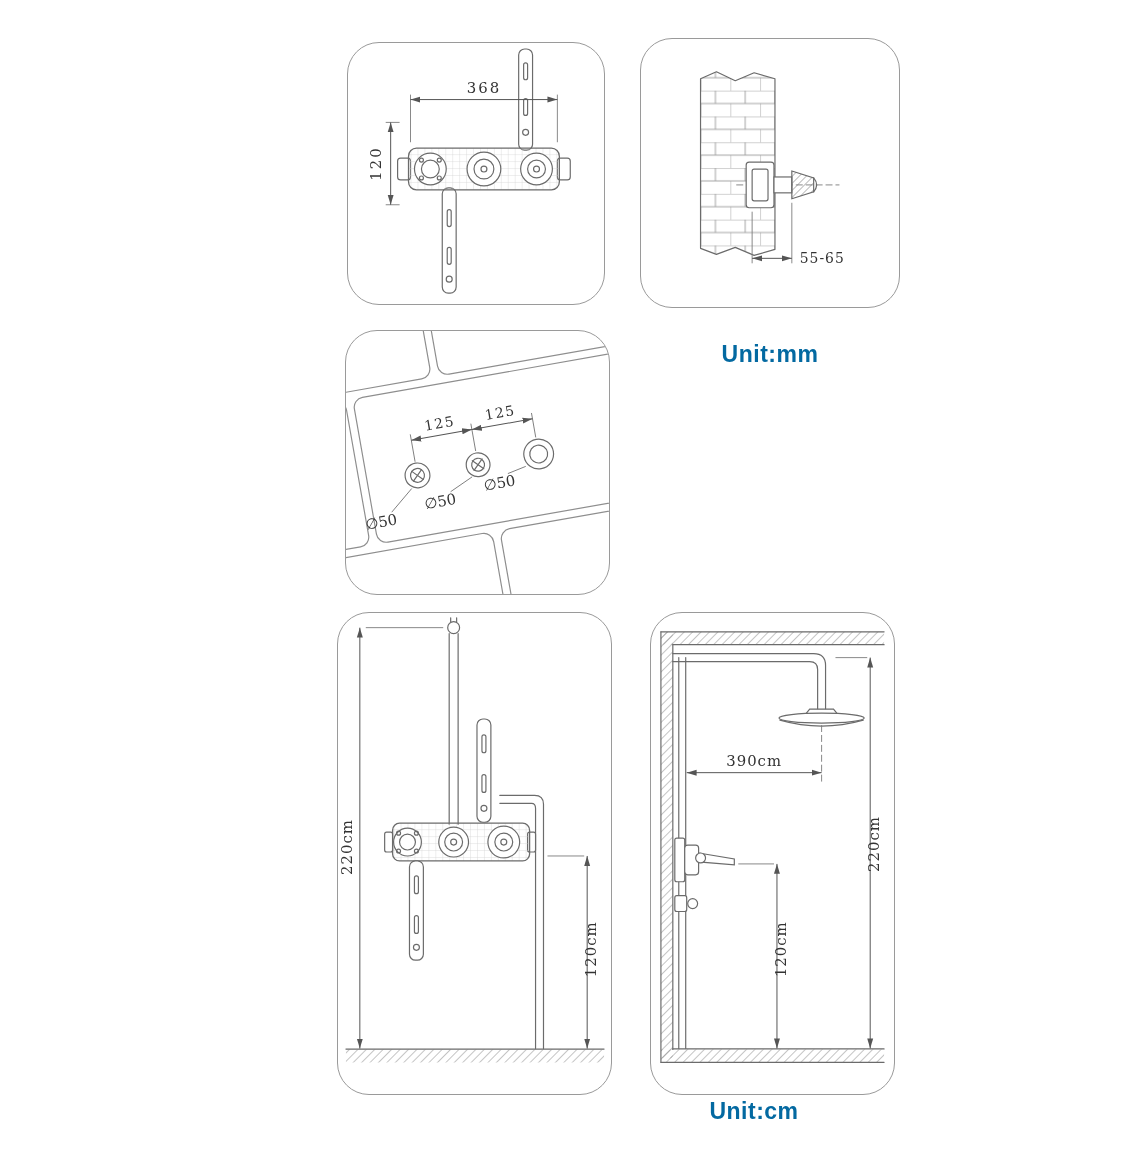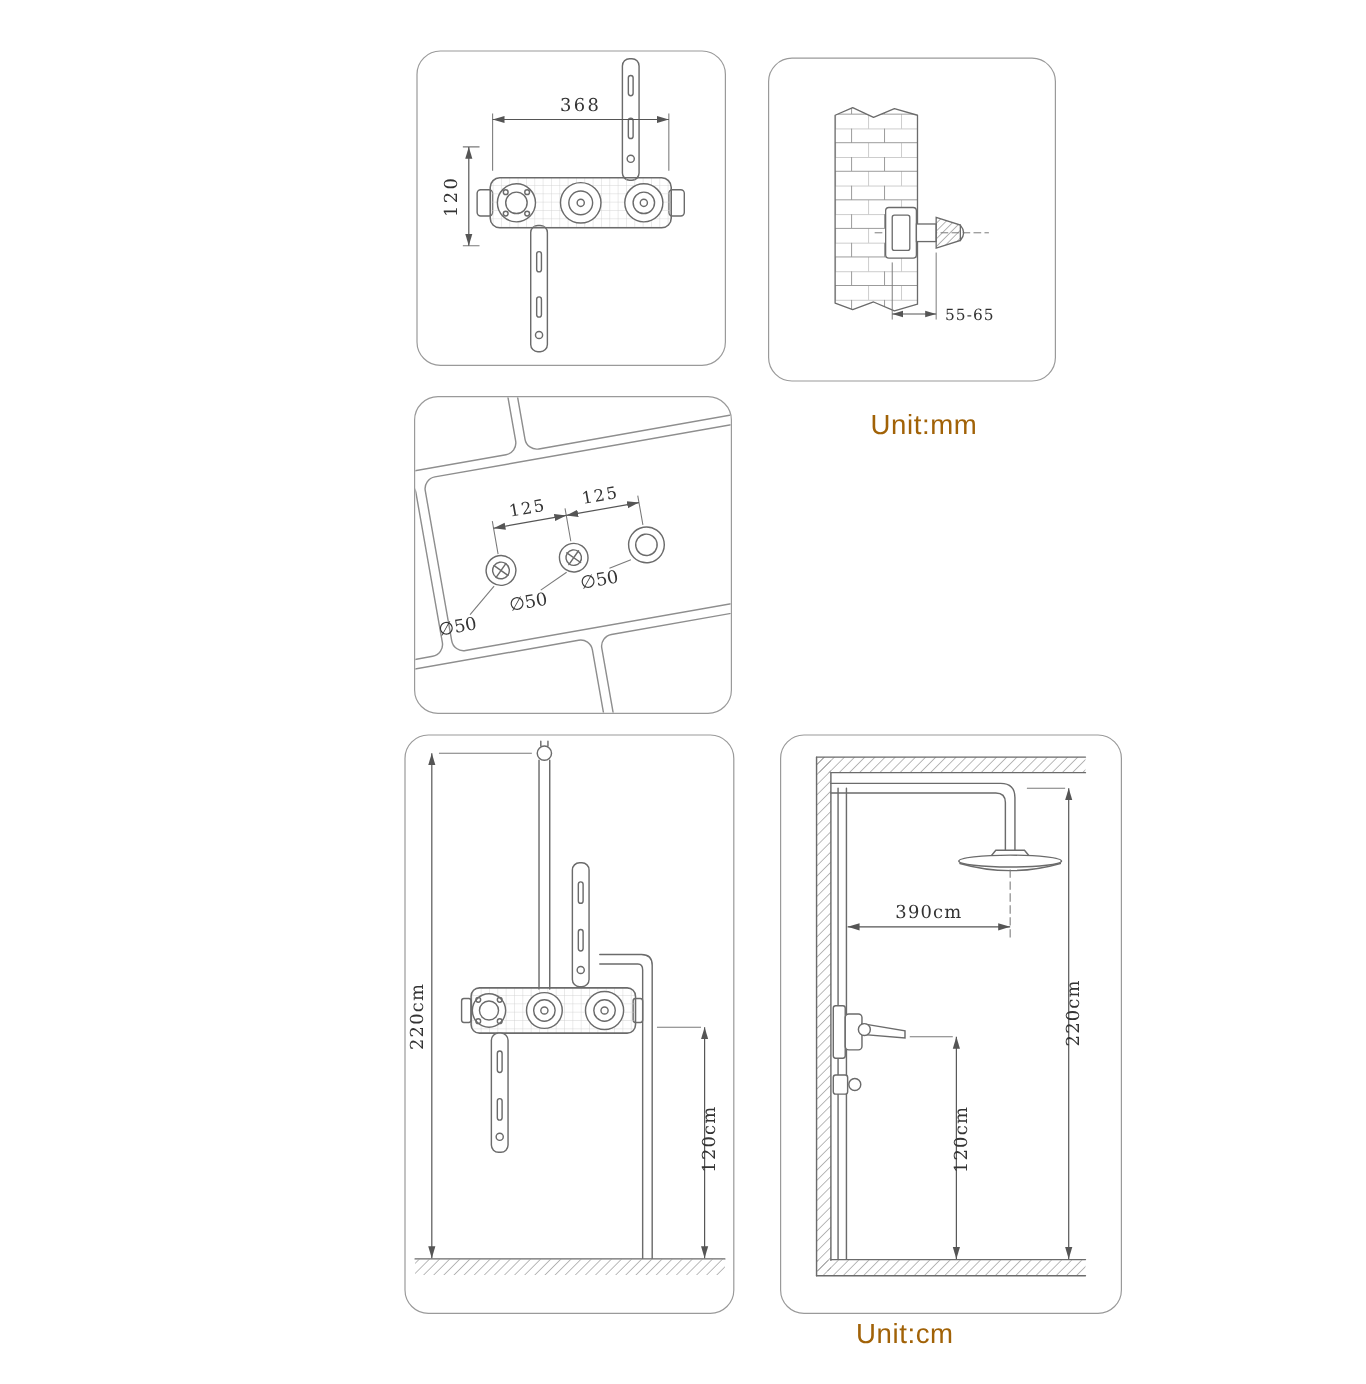--- a/index.html
+++ b/index.html
@@ -8,29 +8,29 @@
     width: 1138px; height: 1153px;
     background: #ffffff;
     position: relative;
     font-family: "Liberation Sans", sans-serif;
     overflow: hidden;
   }
   .panel {
     position: absolute;
     background: #fff;
     border: 1.6px solid #9a9a9a;
-    border-radius: 20px;
+    border-radius: 32px;
     overflow: hidden;
   }
   .panel svg { display: block; width: 100%; height: 100%; }
   .unit-label {
     position: absolute;
-    font-weight: normal;
+    font-weight: bold;
     font-size: 23px;
-    color: #a16207;
+    color: #0369a1;
     text-align: center;
     letter-spacing: 0.5px;
     font-family: "Liberation Sans", sans-serif;
   }
   svg text { font-family: "DejaVu Serif", serif; fill: #333; }
   .ln   { stroke: #6b6b6b; stroke-width: 1.2; fill: none; stroke-linecap: round; }
   .wf   { stroke: #6b6b6b; stroke-width: 1.2; fill: #fff; }
   .dim  { stroke: #555;    stroke-width: 1;   fill: none; }
   .ext  { stroke: #7a7a7a; stroke-width: 0.9; fill: none; }
   .dash { stroke: #7a7a7a; stroke-width: 0.9; fill: none; stroke-dasharray: 7 3; }
@@ -92,21 +92,21 @@
     </g>
 
     <g>
       <path class="ext" d="M52,80 H38 M52,163 H38"></path>
       <line class="dim" x1="43" y1="80" x2="43" y2="163" marker-start="url(#ar1)" marker-end="url(#ar1)"></line>
       <text transform="translate(33,121.5) rotate(-90)" text-anchor="middle" font-size="15" letter-spacing="2">120</text>
     </g>
   </svg>
 </div>
 
-<div class="panel" style="left:640px; top:48px; width:240px; height:270px">
+<div class="panel" style="left:640px; top:38px; width:260px; height:270px">
   <svg viewBox="0 0 260 270">
     <defs>
       <marker id="ar2" markerWidth="11" markerHeight="10" refX="10" refY="5" orient="auto-start-reverse" markerUnits="userSpaceOnUse">
         <path d="M0,2 L10,5 L0,8 Z" fill="#555"></path>
       </marker>
       <pattern id="brick2" width="30" height="26" patternUnits="userSpaceOnUse">
         <path d="M0,0 H30 M0,13 H30 M15,0 V13 M0,13 V26" fill="none" stroke="#9a9a9a" stroke-width="0.9"></path>
       </pattern>
       <pattern id="hatch2" width="5" height="5" patternUnits="userSpaceOnUse" patternTransform="rotate(45)">
         <line x1="0" y1="0" x2="0" y2="5" stroke="#777" stroke-width="1"></line>
@@ -255,21 +255,21 @@
     </g>
 
     <g>
       <path class="ext" d="M211,244 H248"></path>
       <line class="dim" x1="251" y1="244" x2="251" y2="438" marker-start="url(#ar4)" marker-end="url(#ar4)"></line>
       <text transform="translate(260,338) rotate(-90)" text-anchor="middle" font-size="15" letter-spacing="1">120cm</text>
     </g>
   </svg>
 </div>
 
-<div class="panel" style="left:650px; top:612px; width:285px; height:483px">
+<div class="panel" style="left:650px; top:612px; width:245px; height:483px">
   <svg viewBox="0 0 245 483">
     <defs>
       <marker id="ar5" markerWidth="11" markerHeight="10" refX="10" refY="5" orient="auto-start-reverse" markerUnits="userSpaceOnUse">
         <path d="M0,2 L10,5 L0,8 Z" fill="#555"></path>
       </marker>
       <pattern id="h5" width="6" height="6" patternUnits="userSpaceOnUse" patternTransform="rotate(45)">
         <line x1="0" y1="0" x2="0" y2="6" stroke="#8a8a8a" stroke-width="1"></line>
       </pattern>
     </defs>
 

